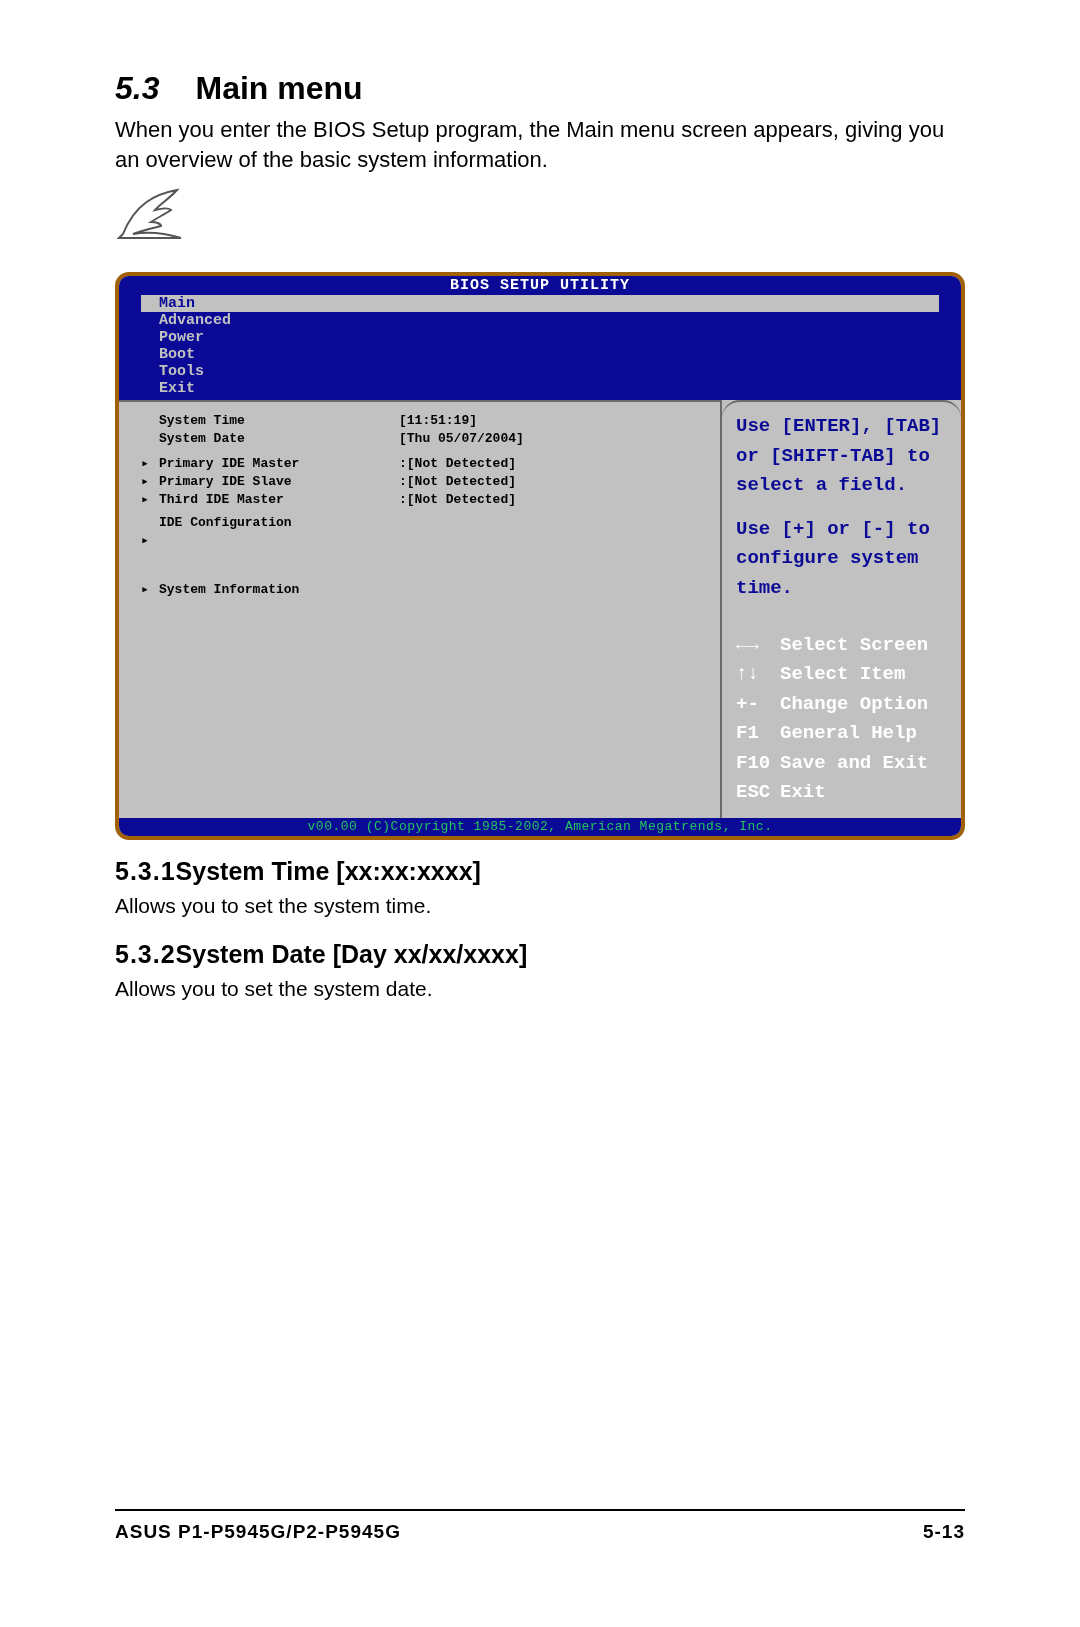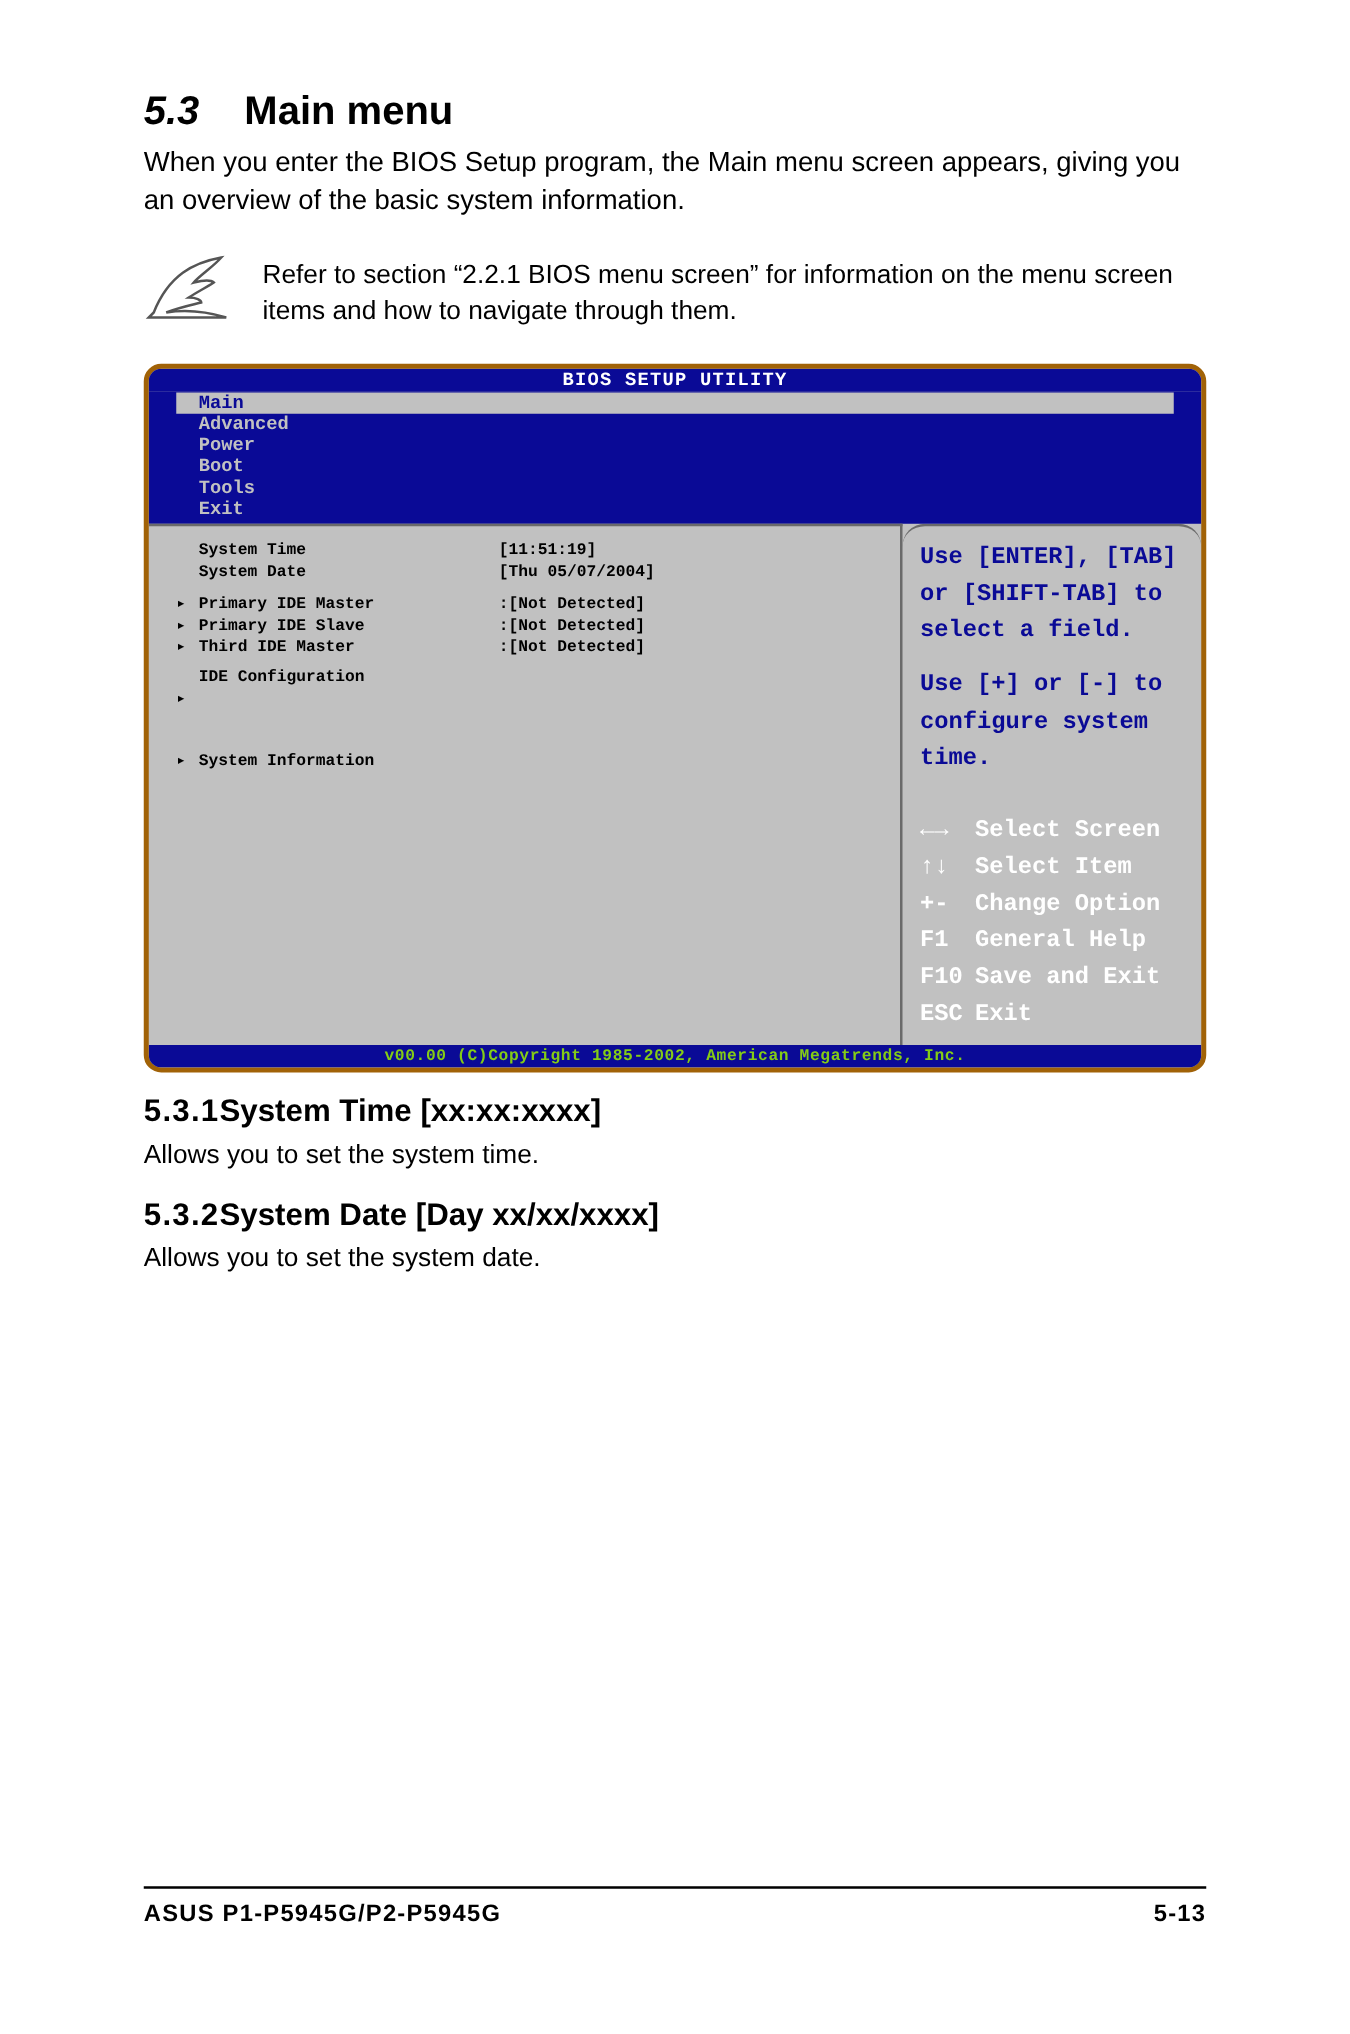--- a/index.html
+++ b/index.html
@@ -26,21 +26,21 @@
     font-weight: bold;
     font-style: italic;
   }
   .h-section .title {
     font-size: 32px;
     font-weight: bold;
   }
   .intro {
     font-size: 22px;
     line-height: 1.35;
-    margin-bottom: 26px;
+    margin-bottom: 10px;
   }
   .note-row {
     display: flex;
     align-items: flex-start;
     gap: 20px;
     margin-bottom: 28px;
   }
   .note-text {
     font-size: 21px;
     line-height: 1.35;
@@ -126,23 +126,23 @@
   .nav-help {
     margin-top: 28px;
   }
   .nav-row {
     display: flex;
     color: #fff;
   }
   .nav-row .k { width: 44px; }
   .bios-footer {
     background: #0a0a96;
-    color: #84cc16;
-    font-family: "Courier New", monospace;
-    font-weight: bold;
+    color: #22c55e;
+    font-family: "Courier New", monospace;
+    font-weight: normal;
     font-size: 13px;
     text-align: center;
     padding: 1px 0 2px 0;
     letter-spacing: 0.5px;
   }
 
   .h-sub {
     display: flex;
     align-items: baseline;
     margin-top: 6px;
@@ -186,21 +186,20 @@
   </div>
 
   <div class="intro">When you enter the BIOS Setup program, the Main menu screen appears, giving you an overview of the basic system information.</div>
 
   <div class="note-row">
     <div class="quill-icon">
       <svg width="75" height="60" viewBox="0 0 75 60">
         <path d="M 8 50 C 20 20 40 10 62 6 C 55 14 45 20 40 26 C 48 24 54 24 56 26 C 50 30 42 34 36 38 C 42 38 46 40 46 42 C 38 44 28 46 18 50 C 30 48 46 48 66 54 L 4 54 Z" fill="none" stroke="#555" stroke-width="2"></path>
       </svg>
     </div>
-    <div class="note-text">Refer to section “2.2.1  BIOS menu screen” for information on the menu screen items and how to navigate through them.</div>
   </div>
 
   <div class="bios-outer">
     <div class="bios-title">BIOS SETUP UTILITY</div>
     <div class="bios-tabs">
       <span class="bios-tab sel">Main</span>
       <span class="bios-tab">Advanced</span>
       <span class="bios-tab">Power</span>
       <span class="bios-tab">Boot</span>
       <span class="bios-tab">Tools</span>

